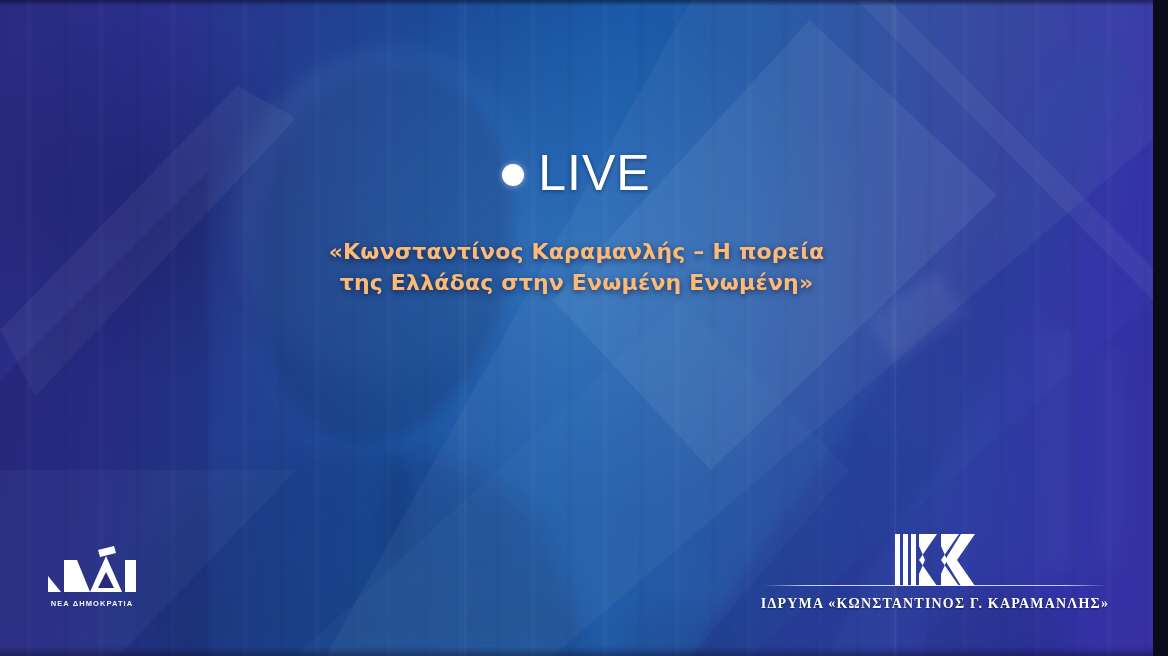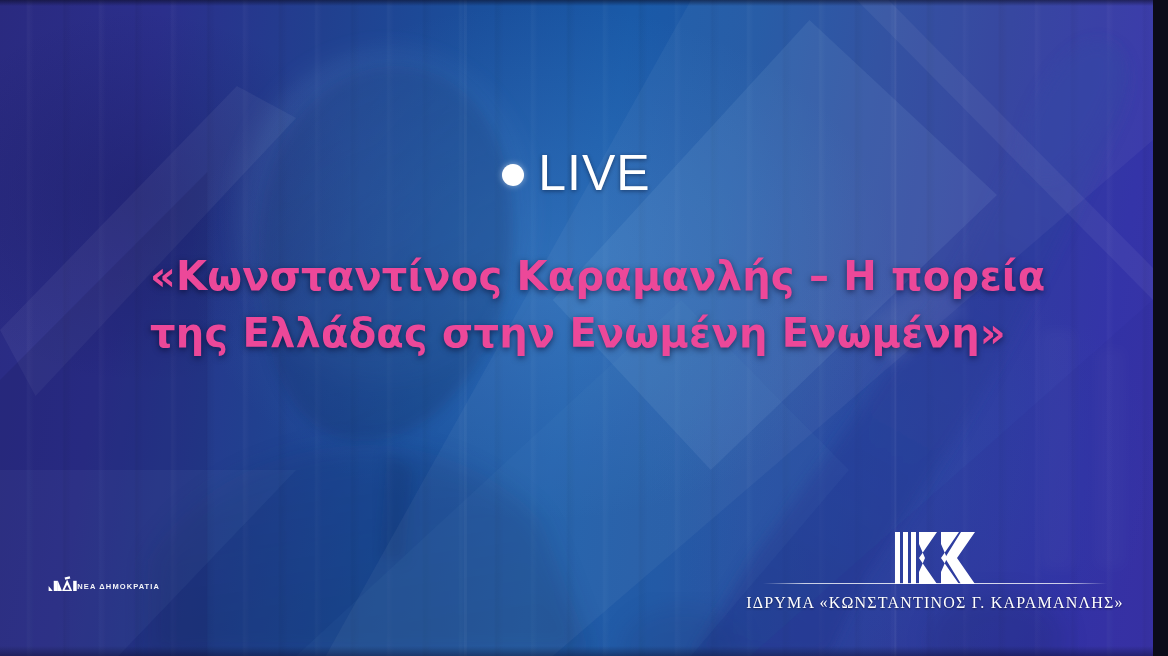--- a/index.html
+++ b/index.html
@@ -95,38 +95,38 @@
     font-family:"Liberation Sans", sans-serif;
     font-size:50px;
     font-weight:400;
     letter-spacing:1px;
     line-height:1;
     text-shadow:0 1px 4px rgba(0,0,20,.45);
   }
 
   
   .title {
-    position:absolute; left:0; right:0; top:248px;
+    position:absolute; left:0; right:0; top:236px;
     text-align:center;
-    color:#ec4899;
+    color:#fdba74;
     font-family:"DejaVu Sans", sans-serif;
-    font-size:40px;
+    font-size:22px;
     font-weight:bold;
     line-height:1.42;
     letter-spacing:.2px;
     text-shadow:0 2px 6px rgba(0,0,30,.55);
     padding:0 150px;
   }
   .title-line { display:block; white-space:nowrap; }
 
   
   .nd-logo {
-    position:absolute; left:48px; bottom:48px;
+    position:absolute; left:36px; bottom:48px;
     width:112px;
-    display:flex; flex-direction:row; align-items:center;
+    display:flex; flex-direction:column; align-items:center;
   }
   .nd-mark { width:92px; height:48px; display:block; }
   .nd-caption {
     margin-top:5px;
     color:#ffffff;
     font-family:"Liberation Sans", sans-serif;
     font-size:7.5px;
     font-weight:bold;
     letter-spacing:1.1px;
     white-space:nowrap;
@@ -153,22 +153,22 @@
       rgba(255,255,255,0) 0%,
       rgba(255,255,255,.75) 12%,
       rgba(255,255,255,.85) 50%,
       rgba(255,255,255,.75) 88%,
       rgba(255,255,255,0) 100%);
   }
   .kf-caption {
     margin-top:10px;
     color:#ffffff;
     font-family:"Liberation Serif", serif;
-    font-size:16px;
-    font-weight:normal;
+    font-size:14px;
+    font-weight:bold;
     letter-spacing:1.2px;
     white-space:nowrap;
     text-shadow:0 1px 2px rgba(0,0,30,.5);
   }
 </style>
 </head>
 <body>
 
 <div class="stage">
 

